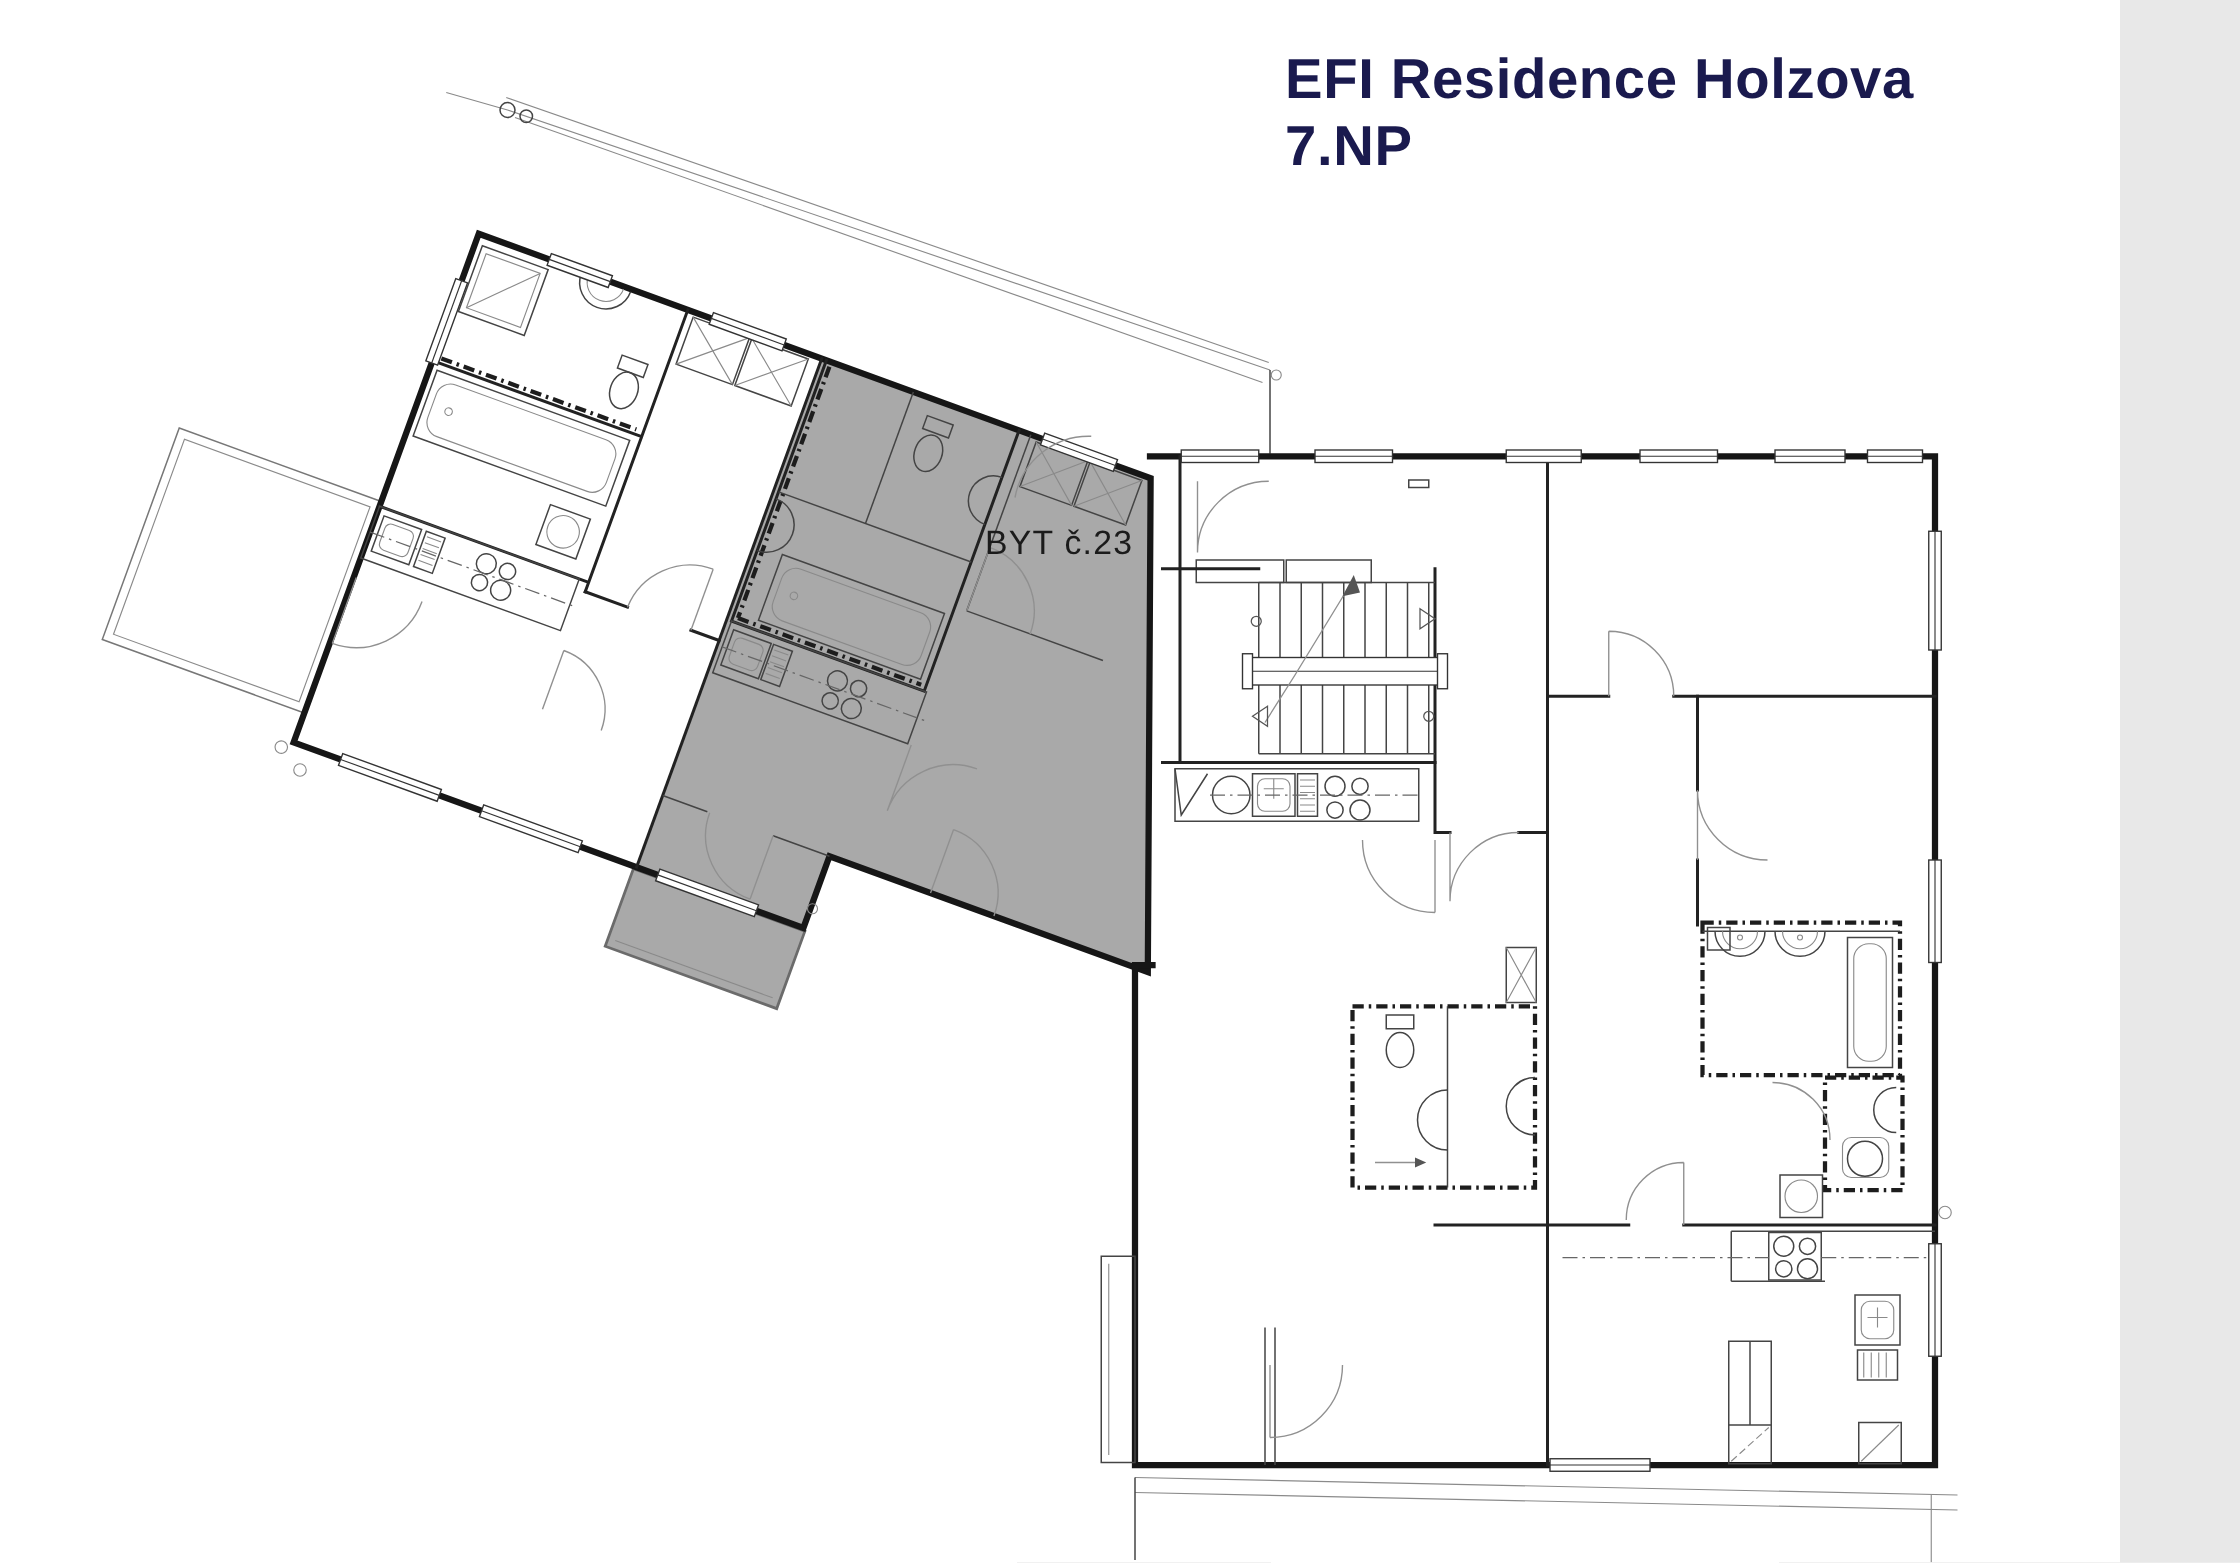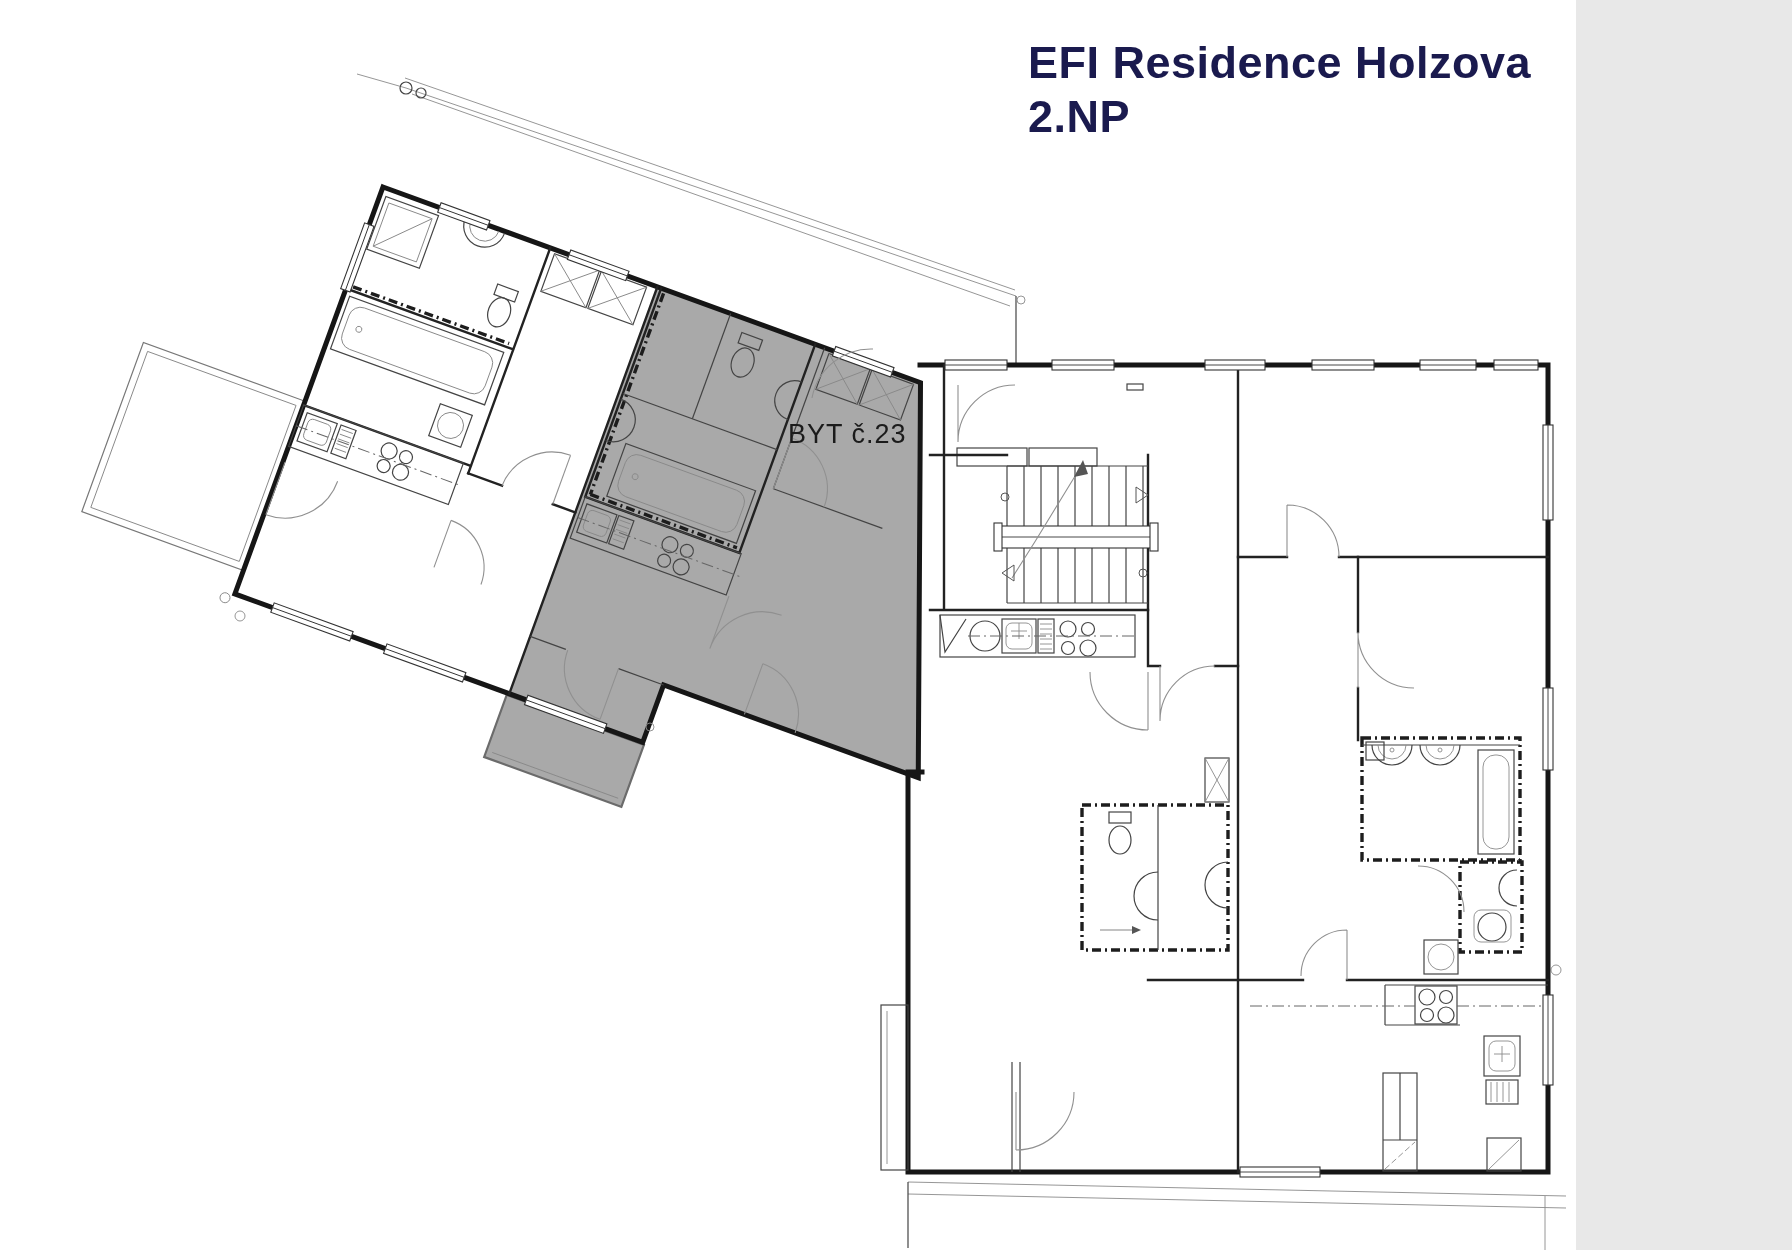--- a/index.html
+++ b/index.html
@@ -3,21 +3,21 @@
 <meta charset="utf-8">
 <style>
   :root{
     --highlight:#a9a9a9;
     --title:#1a1a4e;
     --wall:#161616;
     --line:#555555;
   }
   html,body{margin:0;padding:0;background:#e8e8e8;}
   .page{
-    position:relative;width:1576px;height:1250px;background:#ffffff;
+    position:relative;width:1696px;height:1250px;background:#ffffff;
     font-family:"Liberation Sans",sans-serif;overflow:hidden;
   }
   .title-block{
     position:absolute;left:1028px;top:36px;
     color:var(--title);font-weight:bold;font-size:45px;line-height:1.2;
     letter-spacing:.5px;white-space:nowrap;
   }
   svg.plan{position:absolute;left:0;top:0;}
   
   .w5{stroke:var(--wall);stroke-width:5;fill:none;stroke-linecap:square}
@@ -36,21 +36,21 @@
   .arrowfill{fill:#555;stroke:none}
   .tri{stroke:#555;stroke-width:1;fill:none}
 </style>
 </head>
 <body>
 
 <div class="page">
 
   <div class="title-block">
     <div>EFI Residence Holzova</div>
-    <div>2.NP</div>
+    <div>7.NP</div>
   </div>
 
   <svg class="plan" width="1792" height="1250" viewBox="0 0 1792 1250">
 
     <g>
       <path class="h" d="M357,74 L406,88 L1016,296"></path>
       <path class="h" d="M405,78 L1015,290"></path>
       <path class="h" d="M412,94 L1010,306"></path>
       <path class="t1" d="M1016,296 L1016,363"></path>
       <circle class="t1" cx="406" cy="88" r="6"></circle>

